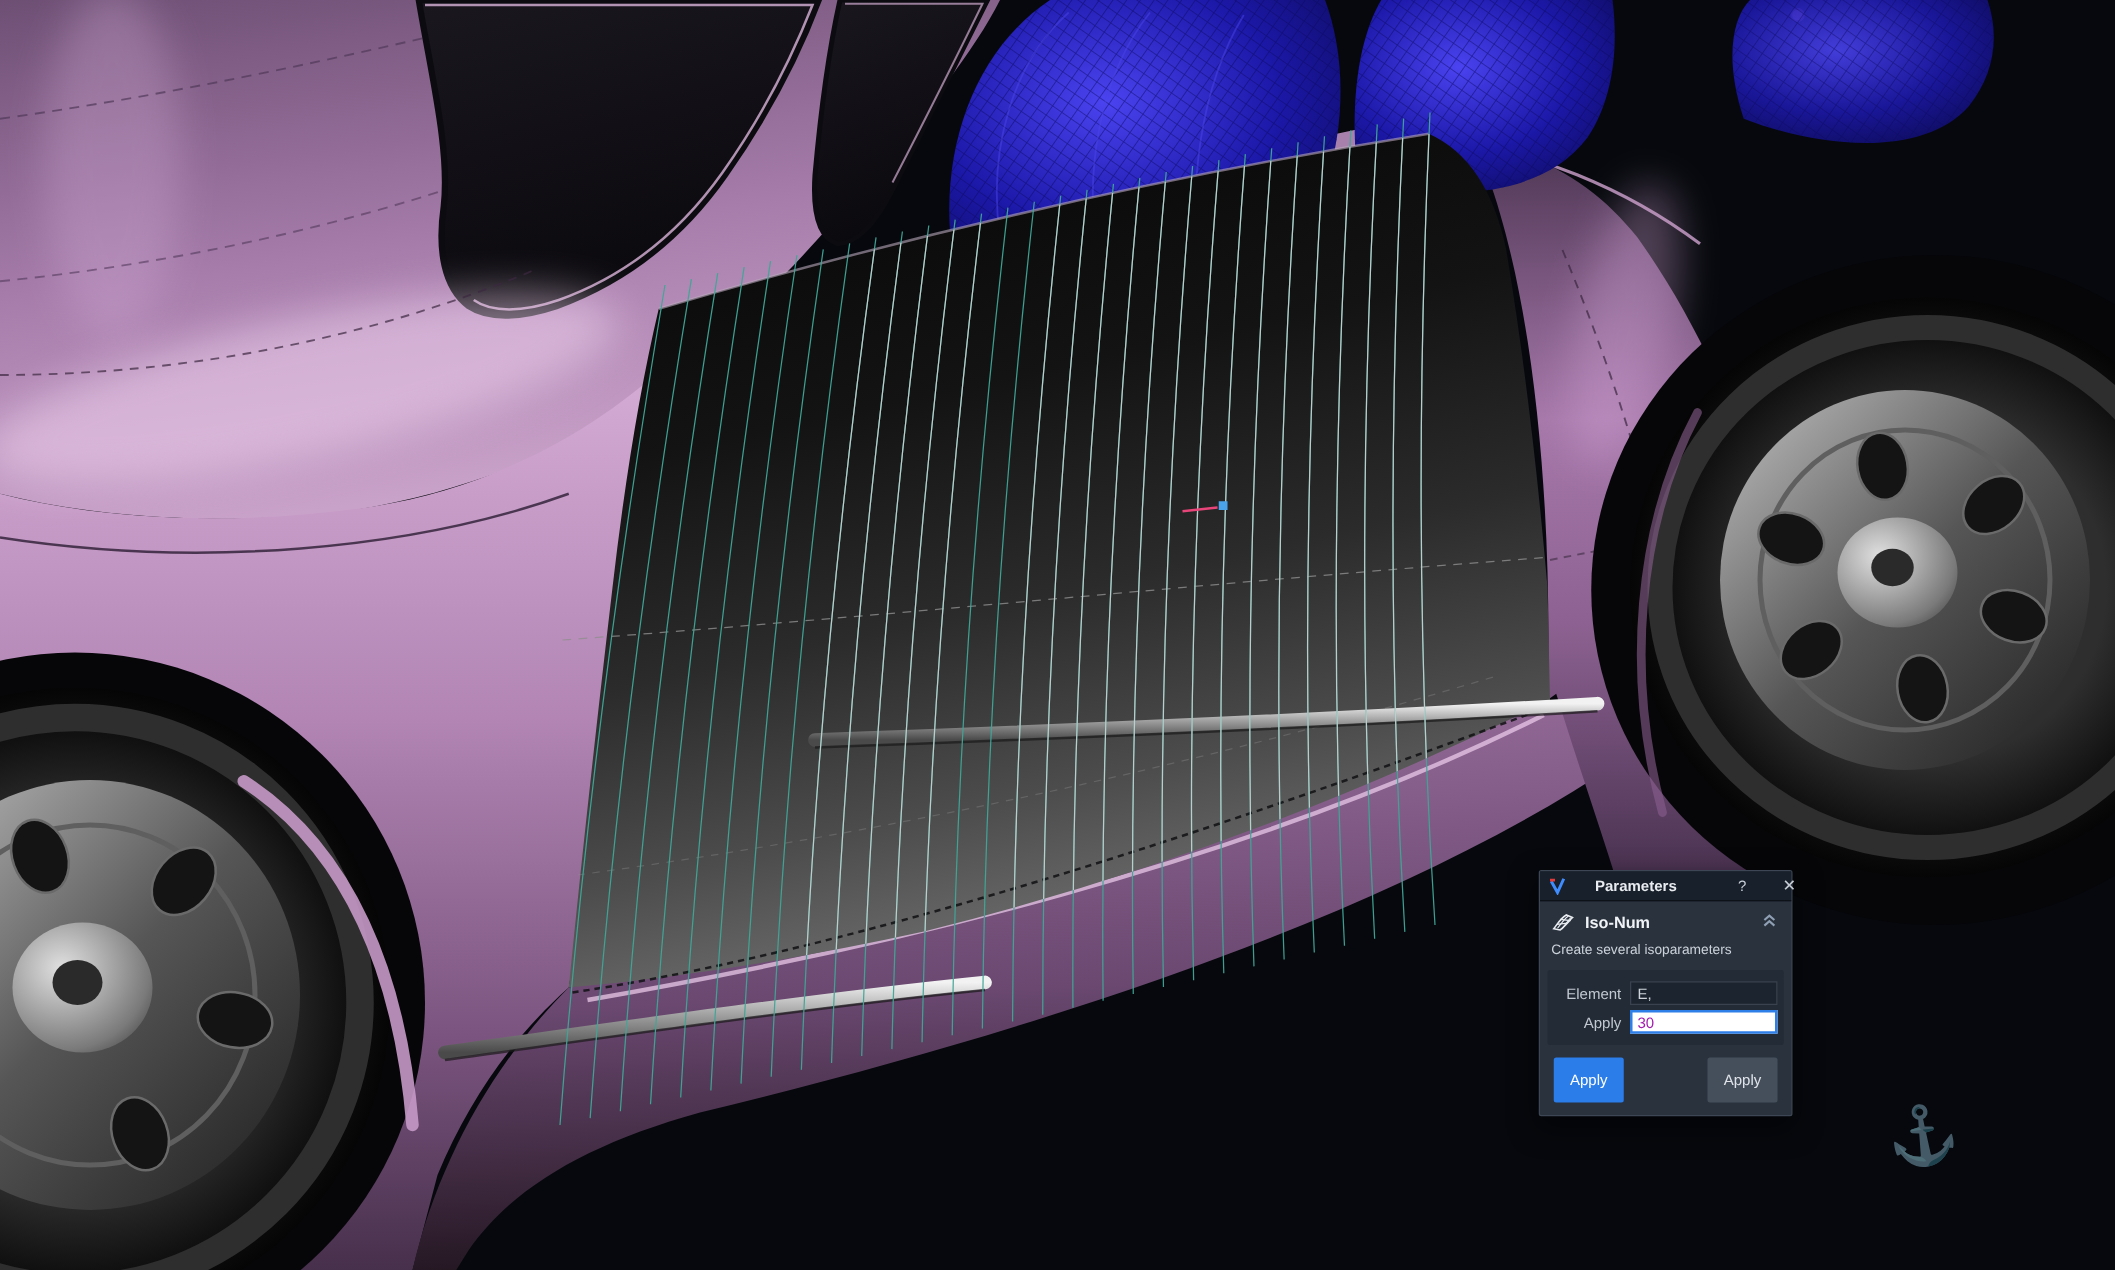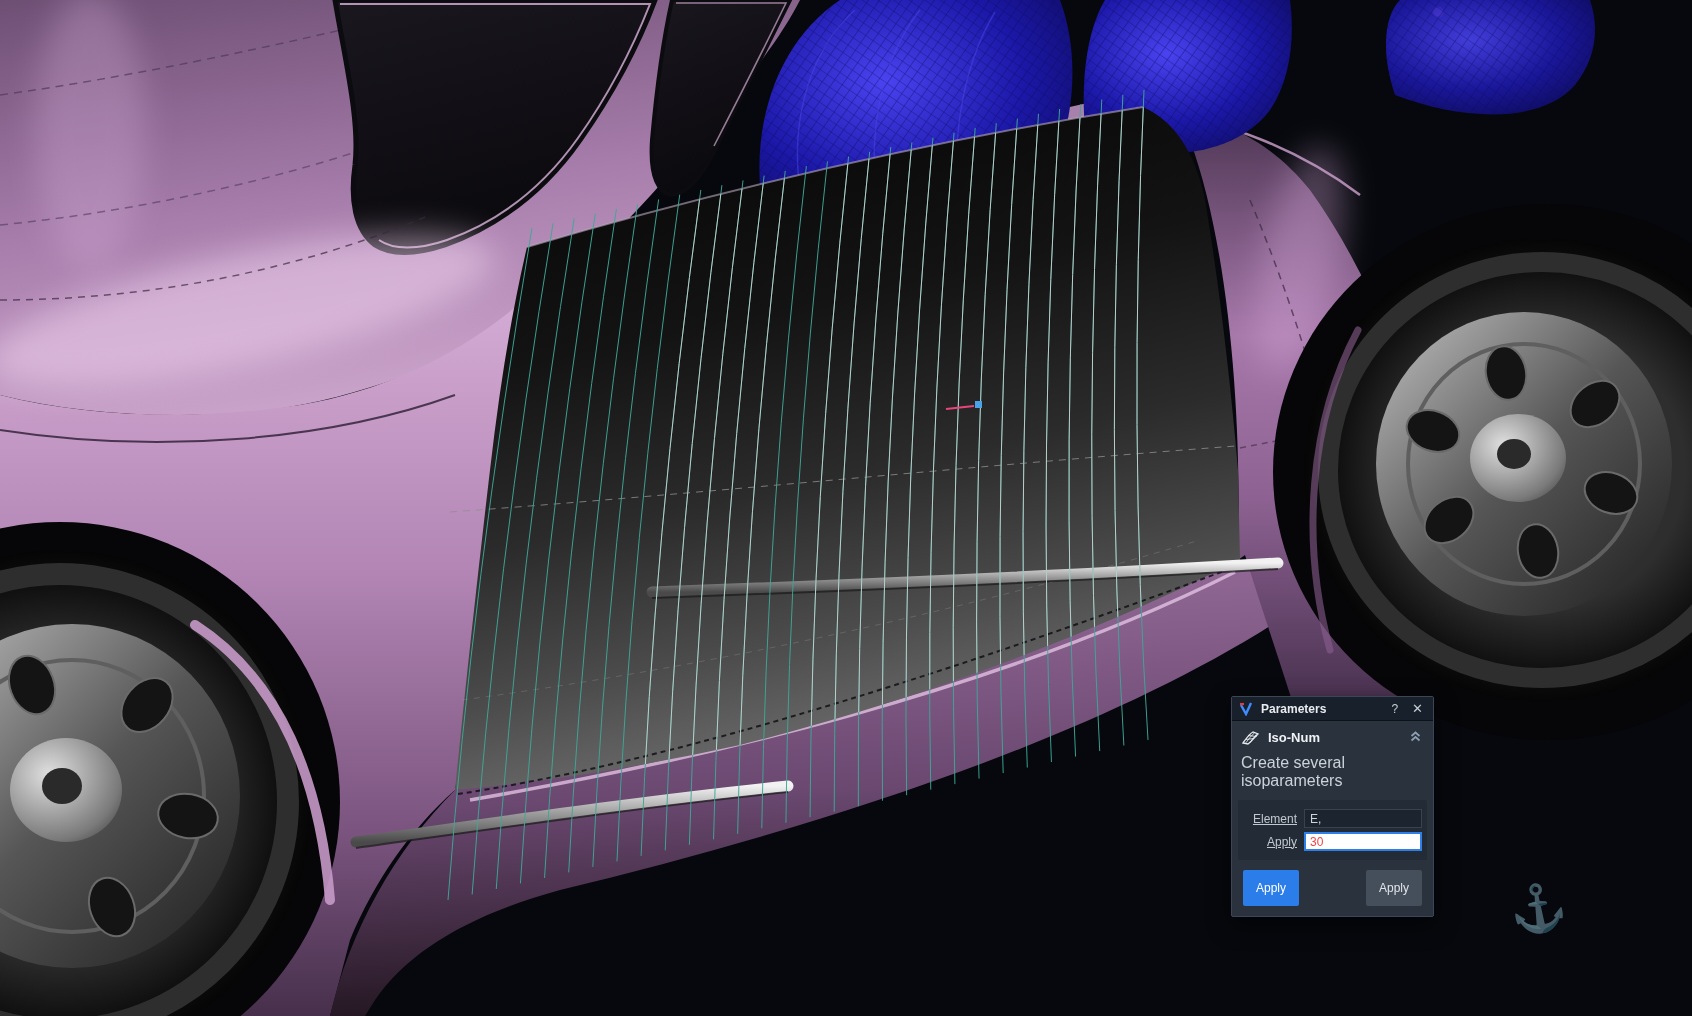--- a/index.html
+++ b/index.html
@@ -5,38 +5,38 @@
   html,body{margin:0;padding:0;background:#05070c;}
   .stage{position:relative;width:1692px;height:1016px;overflow:hidden;
          font-family:"Liberation Sans",sans-serif;background:#06080d;}
   .viewport{position:absolute;inset:0;}
   .viewport svg{display:block;width:100%;height:100%;}
 
   
   .panel{position:absolute;left:1231px;top:696px;width:201px;
          background:#2a323e;border:1px solid #3c4654;border-radius:2px;
          box-shadow:0 8px 22px rgba(0,0,0,.55);color:#dde1e7;font-size:12px;}
-  .panel-titlebar{display:flex;align-items:center;gap:8px;height:23px;
+  .panel-titlebar{display:flex;align-items:center;gap:23px;height:23px;
          padding:0 7px;background:#18202b;border-bottom:1px solid #0d1118;cursor:default;}
   .p-title{font-size:12px;font-weight:600;color:#e8ebef;}
   .tb-spacer{flex:1;}
   .tb-btn{background:transparent;border:none;color:#c6ccd4;font-size:12px;
          padding:0 3px;cursor:pointer;font-family:inherit;line-height:1;}
   .tb-btn.close{font-size:13px;}
   .panel-body{padding:6px 7px 8px;}
   .tool-header{display:flex;gap:8px;margin:3px 2px 2px;}
   .tool-name{font-size:13px;font-weight:700;color:#f0f3f6;}
   .collapse-btn{margin-left:auto;background:transparent;border:none;padding:0 2px;cursor:pointer;}
-  .tool-desc{margin:8px 2px 10px;font-size:16px;color:#ccd2d9;}
+  .tool-desc{margin:8px 2px 10px;font-size:11px;color:#ccd2d9;}
   .form-block{background:#232b36;border-radius:2px;padding:5px 5px;margin:0 -1px;}
   .form-row{display:flex;align-items:center;margin:4px 0;}
-  .form-row label{width:54px;text-align:right;margin-right:7px;color:#c2c8d0;font-size:12px;text-decoration:underline;}
+  .form-row label{width:54px;text-align:right;margin-right:7px;color:#c2c8d0;font-size:12px;}
   .inp{flex:1;height:19px;box-sizing:border-box;font-size:12px;font-family:inherit;min-width:0;}
   .inp-dark{background:#1c242f;border:1px solid #39424e;color:#cfd4da;padding:0 5px;}
-  .inp-focus{background:#ffffff;border:2px solid #2f7fe8;color:#ef4444;padding:0 4px;}
+  .inp-focus{background:#ffffff;border:2px solid #2f7fe8;color:#a21caf;padding:0 4px;}
   .btn-row{display:flex;justify-content:space-between;margin:10px 4px 2px;}
   .btn{border:none;border-radius:2px;height:36px;font-size:12px;font-family:inherit;
        padding:0 13px;cursor:pointer;}
   .btn-apply{background:#2b7de9;color:#ffffff;}
   .btn-reset{background:#454f5c;color:#e0e4e9;}
 </style>
 </head>
 <body>
 
 <div class="stage">

